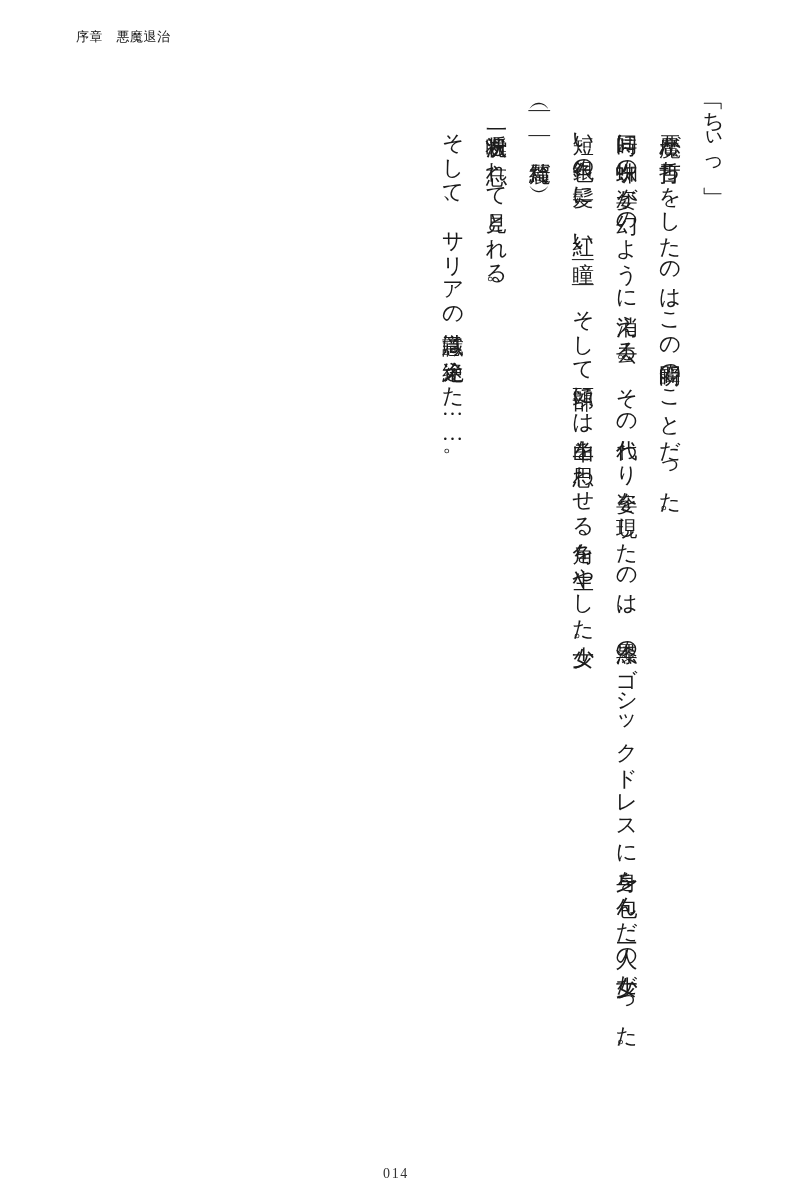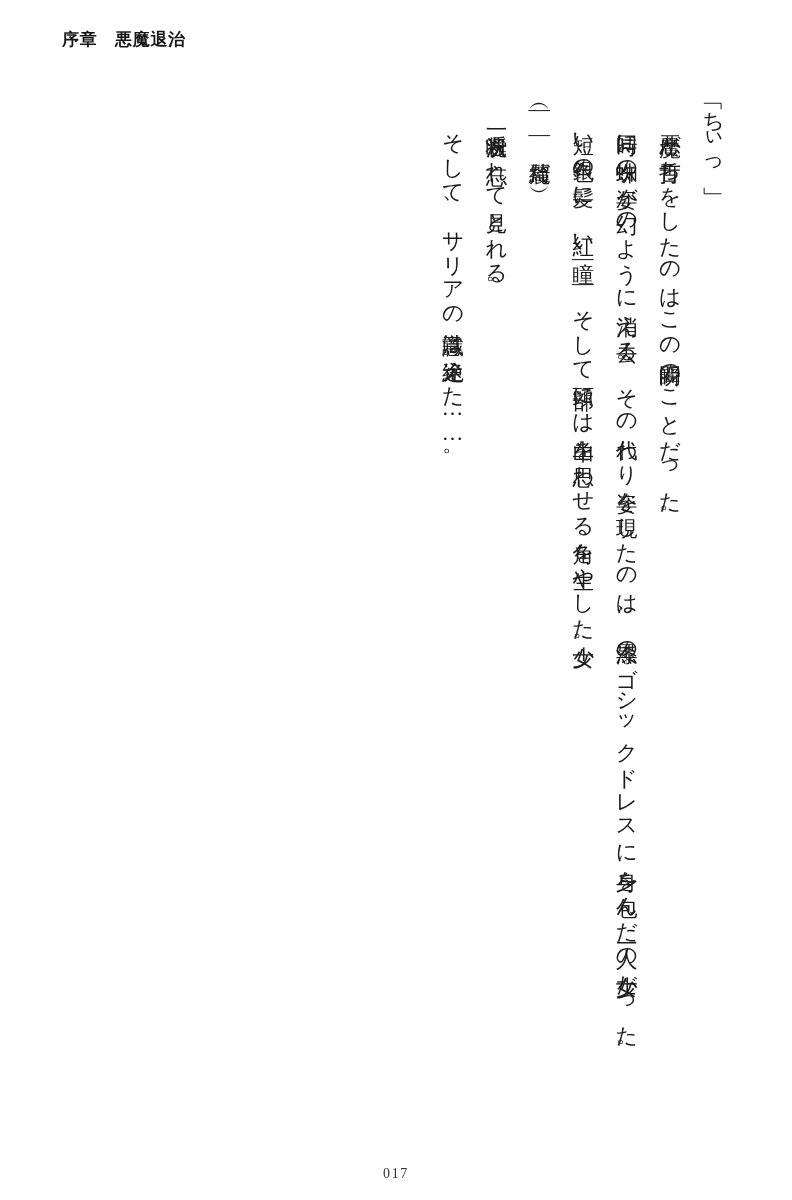--- a/index.html
+++ b/index.html
@@ -12,24 +12,24 @@
     width: 792px;
     height: 1200px;
     background: #ffffff;
     overflow: hidden;
     font-family: "Liberation Serif", "DejaVu Serif", serif;
     color: #1a1a1a;
   }
   .running-head {
     position: absolute;
     top: 28px;
-    left: 62px;
-    font-size: 17px;
+    left: 76px;
+    font-size: 13px;
     letter-spacing: 0.04em;
-    font-weight: 700;
+    font-weight: 400;
     color: #161616;
     white-space: pre;
   }
   .body-text {
     position: absolute;
     top: 96px;
     right: 58px;
     height: 1010px;
     writing-mode: vertical-rl;
     text-orientation: upright;
@@ -69,15 +69,15 @@
   <div class="body-text">
     <p>「ちぃっ」</p>
     <p class="indent">悪魔が舌打ちをしたのはこの瞬間のことだった。</p>
     <p class="indent">同時に蜘蛛の姿が幻のように消え去る。その代わり姿を現したのは、漆黒のゴシックドレスに身を包んだ一人の少女だった。</p>
     <p class="indent">短い銀色の髪に、紅い瞳――そして頭部には山羊を思わせる角を生やした少女。</p>
     <p>（――綺麗だ）</p>
     <p class="indent">一瞬状況も忘れて見とれる。</p>
     <p class="indent">そして、サリアの意識は途絶えた……。</p>
   </div>
 
-  <div class="folio">017</div>
+  <div class="folio">014</div>
 
 </div>
 
 </body></html>

